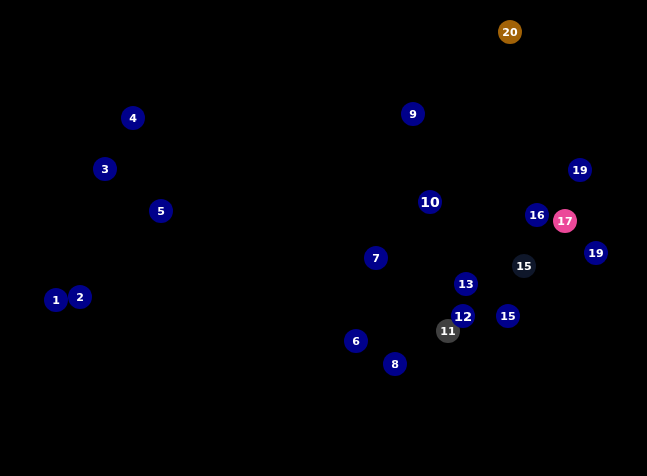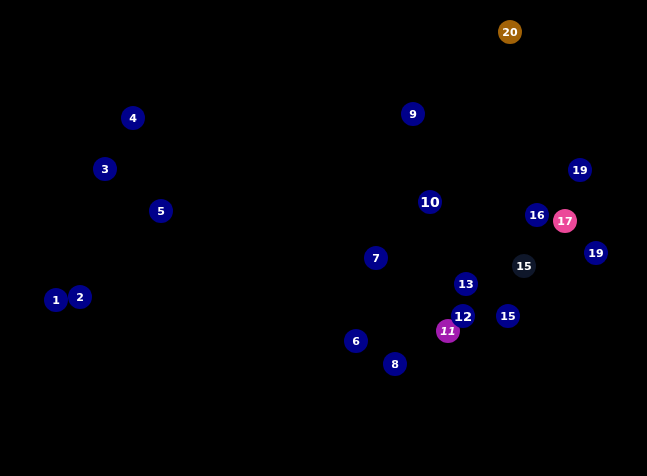--- a/index.html
+++ b/index.html
@@ -35,21 +35,21 @@
       <div class="node" style="left: 44px; top: 288px; width: 24px; height: 24px; background: rgb(0, 0, 139); color: rgb(255, 255, 255); font-size: 11px;">1</div>
       <div class="node" style="left: 68px; top: 285px; width: 24px; height: 24px; background: rgb(0, 0, 139); color: rgb(255, 255, 255); font-size: 11px;">2</div>
       <div class="node" style="left: 93px; top: 157px; width: 24px; height: 24px; background: rgb(0, 0, 139); color: rgb(255, 255, 255); font-size: 11px;">3</div>
       <div class="node" style="left: 121px; top: 106px; width: 24px; height: 24px; background: rgb(0, 0, 139); color: rgb(255, 255, 255); font-size: 11px;">4</div>
       <div class="node" style="left: 149px; top: 199px; width: 24px; height: 24px; background: rgb(0, 0, 139); color: rgb(255, 255, 255); font-size: 11px;">5</div>
       <div class="node" style="left: 344px; top: 329px; width: 24px; height: 24px; background: rgb(0, 0, 139); color: rgb(255, 255, 255); font-size: 11px;">6</div>
       <div class="node" style="left: 364px; top: 246px; width: 24px; height: 24px; background: rgb(0, 0, 139); color: rgb(255, 255, 255); font-size: 11px;">7</div>
       <div class="node" style="left: 383px; top: 352px; width: 24px; height: 24px; background: rgb(0, 0, 139); color: rgb(255, 255, 255); font-size: 11px;">8</div>
       <div class="node" style="left: 401px; top: 102px; width: 24px; height: 24px; background: rgb(0, 0, 139); color: rgb(255, 255, 255); font-size: 11px;">9</div>
       <div class="node" style="left: 418px; top: 190px; width: 24px; height: 24px; background: rgb(0, 0, 139); color: rgb(255, 255, 255); font-size: 14px; text-align: right;">10</div>
-      <div class="node" style="left: 436px; top: 319px; width: 24px; height: 24px; background: #a21caf; color: rgb(255, 255, 255); font-size: 11px; font-style: italic;">11</div>
+      <div class="node" style="left: 436px; top: 319px; width: 24px; height: 24px; background: #404040; color: rgb(255, 255, 255); font-size: 11px;">11</div>
       <div class="node" style="left: 451px; top: 304px; width: 24px; height: 24px; background: rgb(0, 0, 139); color: rgb(255, 255, 255); font-size: 13px;">12</div>
       <div class="node" style="left: 454px; top: 272px; width: 24px; height: 24px; background: rgb(0, 0, 139); color: rgb(255, 255, 255); font-size: 11px;">13</div>
       <div class="node" style="left: 496px; top: 304px; width: 24px; height: 24px; background: rgb(0, 0, 139); color: rgb(255, 255, 255); font-size: 11px;">15</div>
       <div class="node" style="left: 512px; top: 254px; width: 24px; height: 24px; background: #0f172a; color: rgb(255, 255, 255); font-size: 11px;">15</div>
       <div class="node" style="left: 525px; top: 203px; width: 24px; height: 24px; background: rgb(0, 0, 139); color: rgb(255, 255, 255); font-size: 11px;">16</div>
       <div class="node" style="left: 553px; top: 209px; width: 24px; height: 24px; background: #ec4899; color: rgb(255, 255, 255); font-size: 11px;">17</div>
       <div class="node" style="left: 568px; top: 158px; width: 24px; height: 24px; background: rgb(0, 0, 139); color: rgb(255, 255, 255); font-size: 11px;">19</div>
       <div class="node" style="left: 584px; top: 241px; width: 24px; height: 24px; background: rgb(0, 0, 139); color: rgb(255, 255, 255); font-size: 11px; text-align: right;">19</div>
       <div class="node" style="left: 498px; top: 20px; width: 24px; height: 24px; background: #a16207; color: rgb(255, 255, 255); font-size: 11px;">20</div>
     </div>

